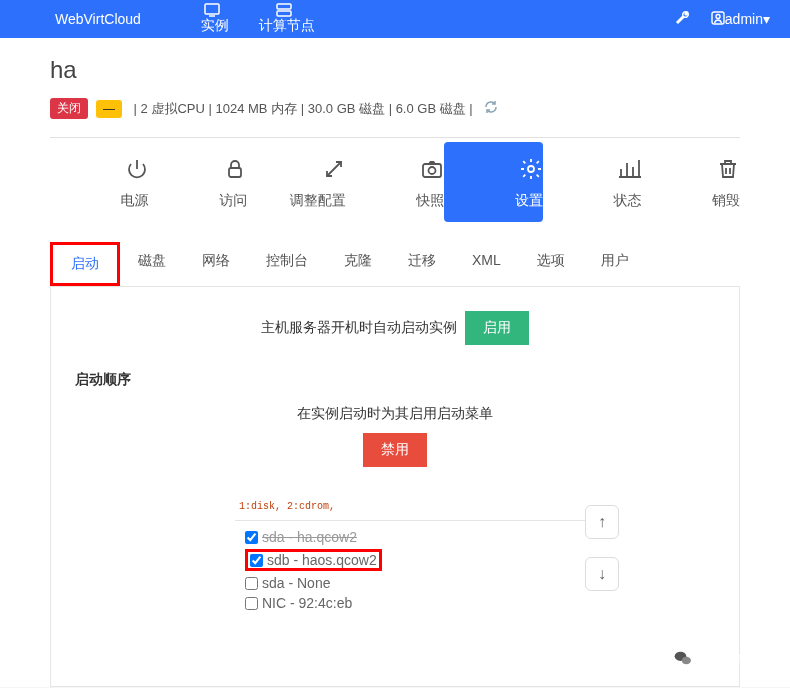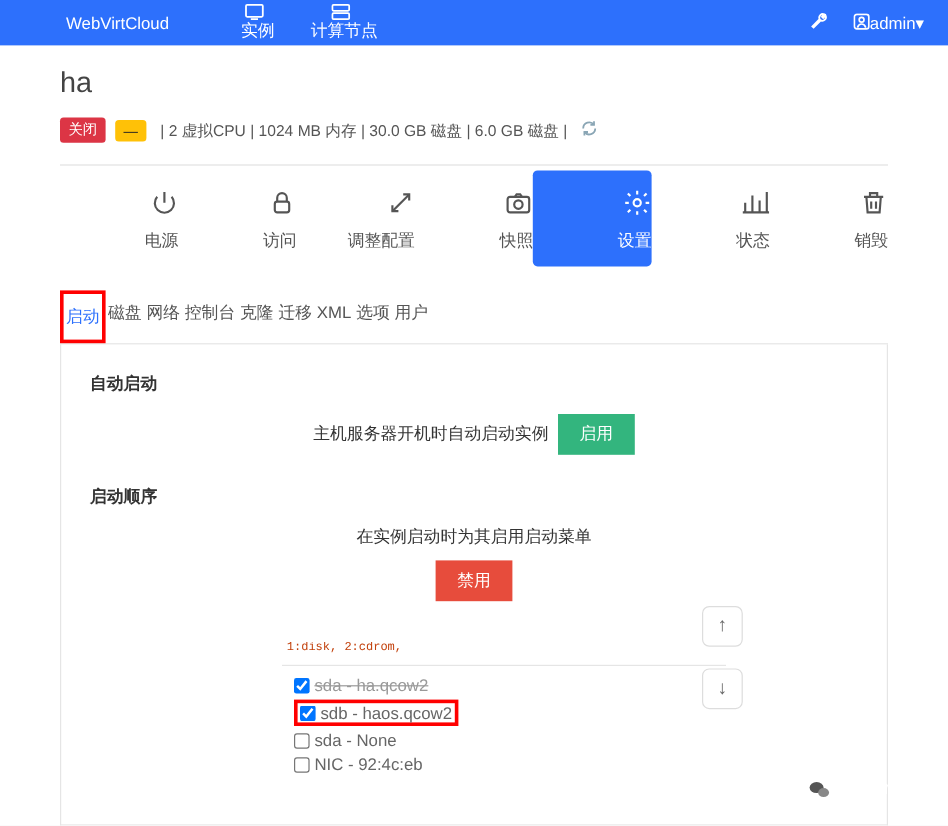--- a/index.html
+++ b/index.html
@@ -63,21 +63,21 @@
 
     
     .sub-tabs {
       display: flex;
       border-bottom: 1px solid #e5e5e5;
       margin-top: 20px;
       font-size: 14px;
       gap: 0;
     }
     .sub-tabs .stab {
-      padding: 10px 2px;
+      padding: 10px 18px;
       color: #555;
       cursor: pointer;
       text-align:center;
     }
     .sub-tabs .stab.active {
       color: #2d70fc;
     }
     .highlight-red { border: 3px solid red; }
 
     
@@ -256,21 +256,20 @@
     <div class="stab">网络</div>
     <div class="stab">控制台</div>
     <div class="stab">克隆</div>
     <div class="stab">迁移</div>
     <div class="stab">XML</div>
     <div class="stab">选项</div>
     <div class="stab">用户</div>
   </div>
 
   <div class="pane">
-    <div class="section-label">自动启动</div>
     <div class="center-row">
       <span>主机服务器开机时自动启动实例</span>
       <button class="btn btn-enable">启用</button>
     </div>
 
     <div class="section-label">启动顺序</div>
     <div class="center-row">
       <div>在实例启动时为其启用启动菜单</div>
       <div style="margin-top:10px;">
         <button class="btn btn-disable">禁用</button>

